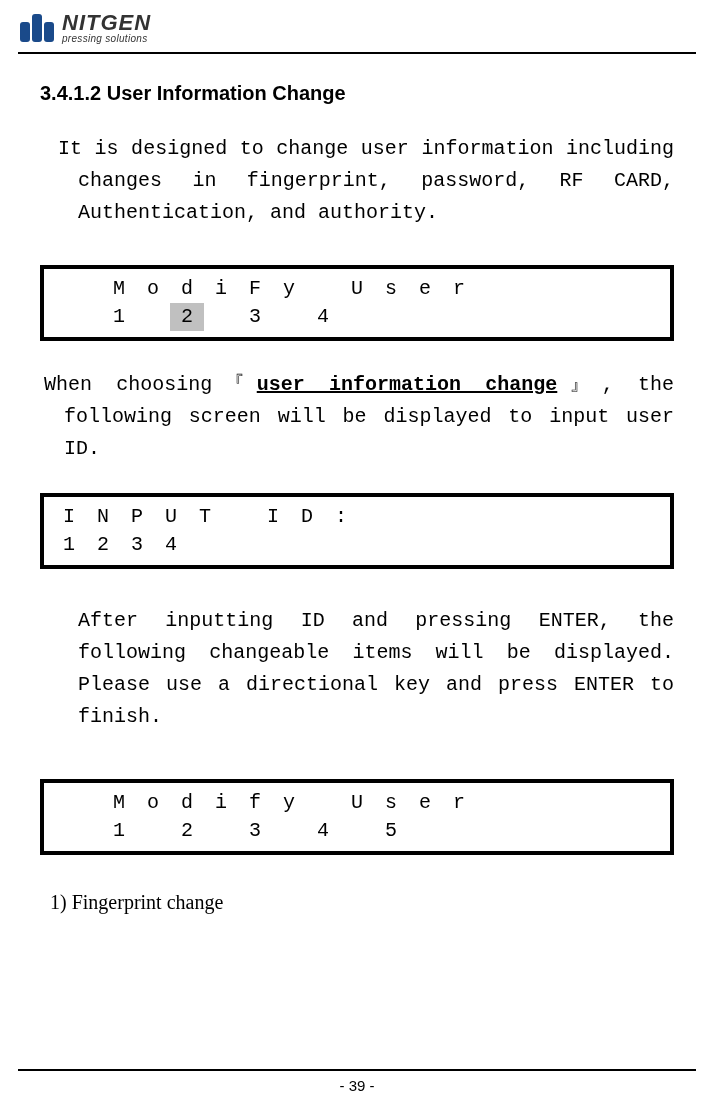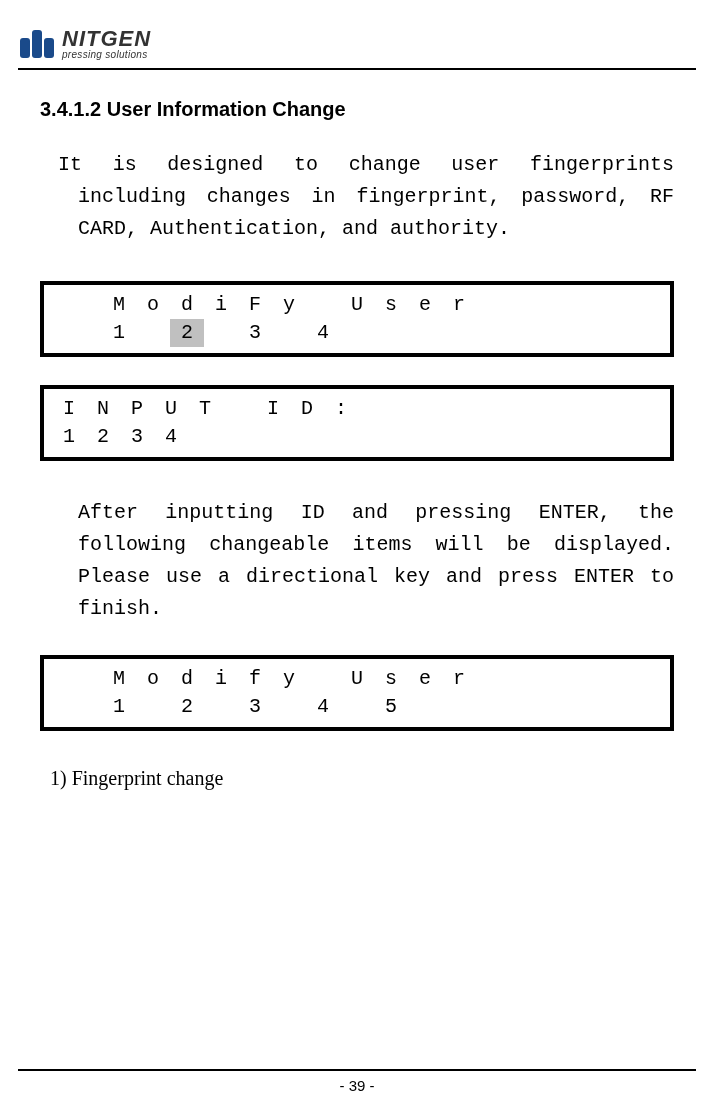--- a/index.html
+++ b/index.html
@@ -7,21 +7,21 @@
       width: 714px;
       height: 1108px;
       font-family: Arial, sans-serif;
       background: #fff;
       position: relative;
       padding: 0;
     }
     .header {
       display: flex;
       align-items: center;
-      padding: 28px 20px 8px 20px;
+      padding: 12px 20px 8px 20px;
     }
     .logo-icon {
       display: flex;
       align-items: flex-end;
       gap: 2px;
       margin-right: 8px;
     }
     .logo-bar {
       background: #1a4a8a;
       border-radius: 3px 3px 3px 3px;
@@ -132,21 +132,21 @@
     <div class="logo-name">NITGEN</div>
     <div class="logo-tagline">pressing solutions</div>
   </div>
 </div>
 <hr class="hr-top">
 
 <div class="content">
 
   <div class="section-title">3.4.1.2 User Information Change</div>
 
-  <div class="para para-indent">It is designed to change user fingerprints including changes in fingerprint, password, RF CARD, Authentication, and authority.</div>
+  <div class="para para-indent">It is designed to change user information including changes in fingerprint, password, RF CARD, Authentication, and authority.</div>
 
   <div class="lcd-box">
     <div class="lcd-row">
       <span class="lcd-cell pad1"></span>
       <span class="lcd-cell">M</span>
       <span class="lcd-cell">o</span>
       <span class="lcd-cell">d</span>
       <span class="lcd-cell">i</span>
       <span class="lcd-cell">F</span>
       <span class="lcd-cell">y</span>
@@ -161,20 +161,23 @@
       <span class="lcd-cell">1</span>
       <span class="lcd-cell"></span>
       <span class="lcd-cell hl">2</span>
       <span class="lcd-cell"></span>
       <span class="lcd-cell">3</span>
       <span class="lcd-cell"></span>
       <span class="lcd-cell">4</span>
     </div>
   </div>
 
+  <div class="para para-indent" style="margin-left:4px; margin-bottom:28px;">
+    <span>When choosing『</span><span class="underline">user information change</span><span>』, the following screen will be displayed to input user ID.</span>
+  </div>
 
   <div class="lcd-box">
     <div class="lcd-row">
       <span class="lcd-cell">I</span>
       <span class="lcd-cell">N</span>
       <span class="lcd-cell">P</span>
       <span class="lcd-cell">U</span>
       <span class="lcd-cell">T</span>
       <span class="lcd-cell"></span>
       <span class="lcd-cell">I</span>
@@ -182,21 +185,21 @@
       <span class="lcd-cell">:</span>
     </div>
     <div class="lcd-row">
       <span class="lcd-cell">1</span>
       <span class="lcd-cell">2</span>
       <span class="lcd-cell">3</span>
       <span class="lcd-cell">4</span>
     </div>
   </div>
 
-  <div class="para" style="margin-left:38px; margin-top:36px; margin-bottom:30px;">After inputting ID and pressing ENTER, the following changeable items will be displayed. Please use a directional key and press ENTER to finish.</div>
+  <div class="para" style="margin-left:38px; margin-top:36px; margin-bottom:46px;">After inputting ID and pressing ENTER, the following changeable items will be displayed. Please use a directional key and press ENTER to finish.</div>
 
   <div class="lcd-box">
     <div class="lcd-row">
       <span class="lcd-cell pad1"></span>
       <span class="lcd-cell">M</span>
       <span class="lcd-cell">o</span>
       <span class="lcd-cell">d</span>
       <span class="lcd-cell">i</span>
       <span class="lcd-cell">f</span>
       <span class="lcd-cell">y</span>

